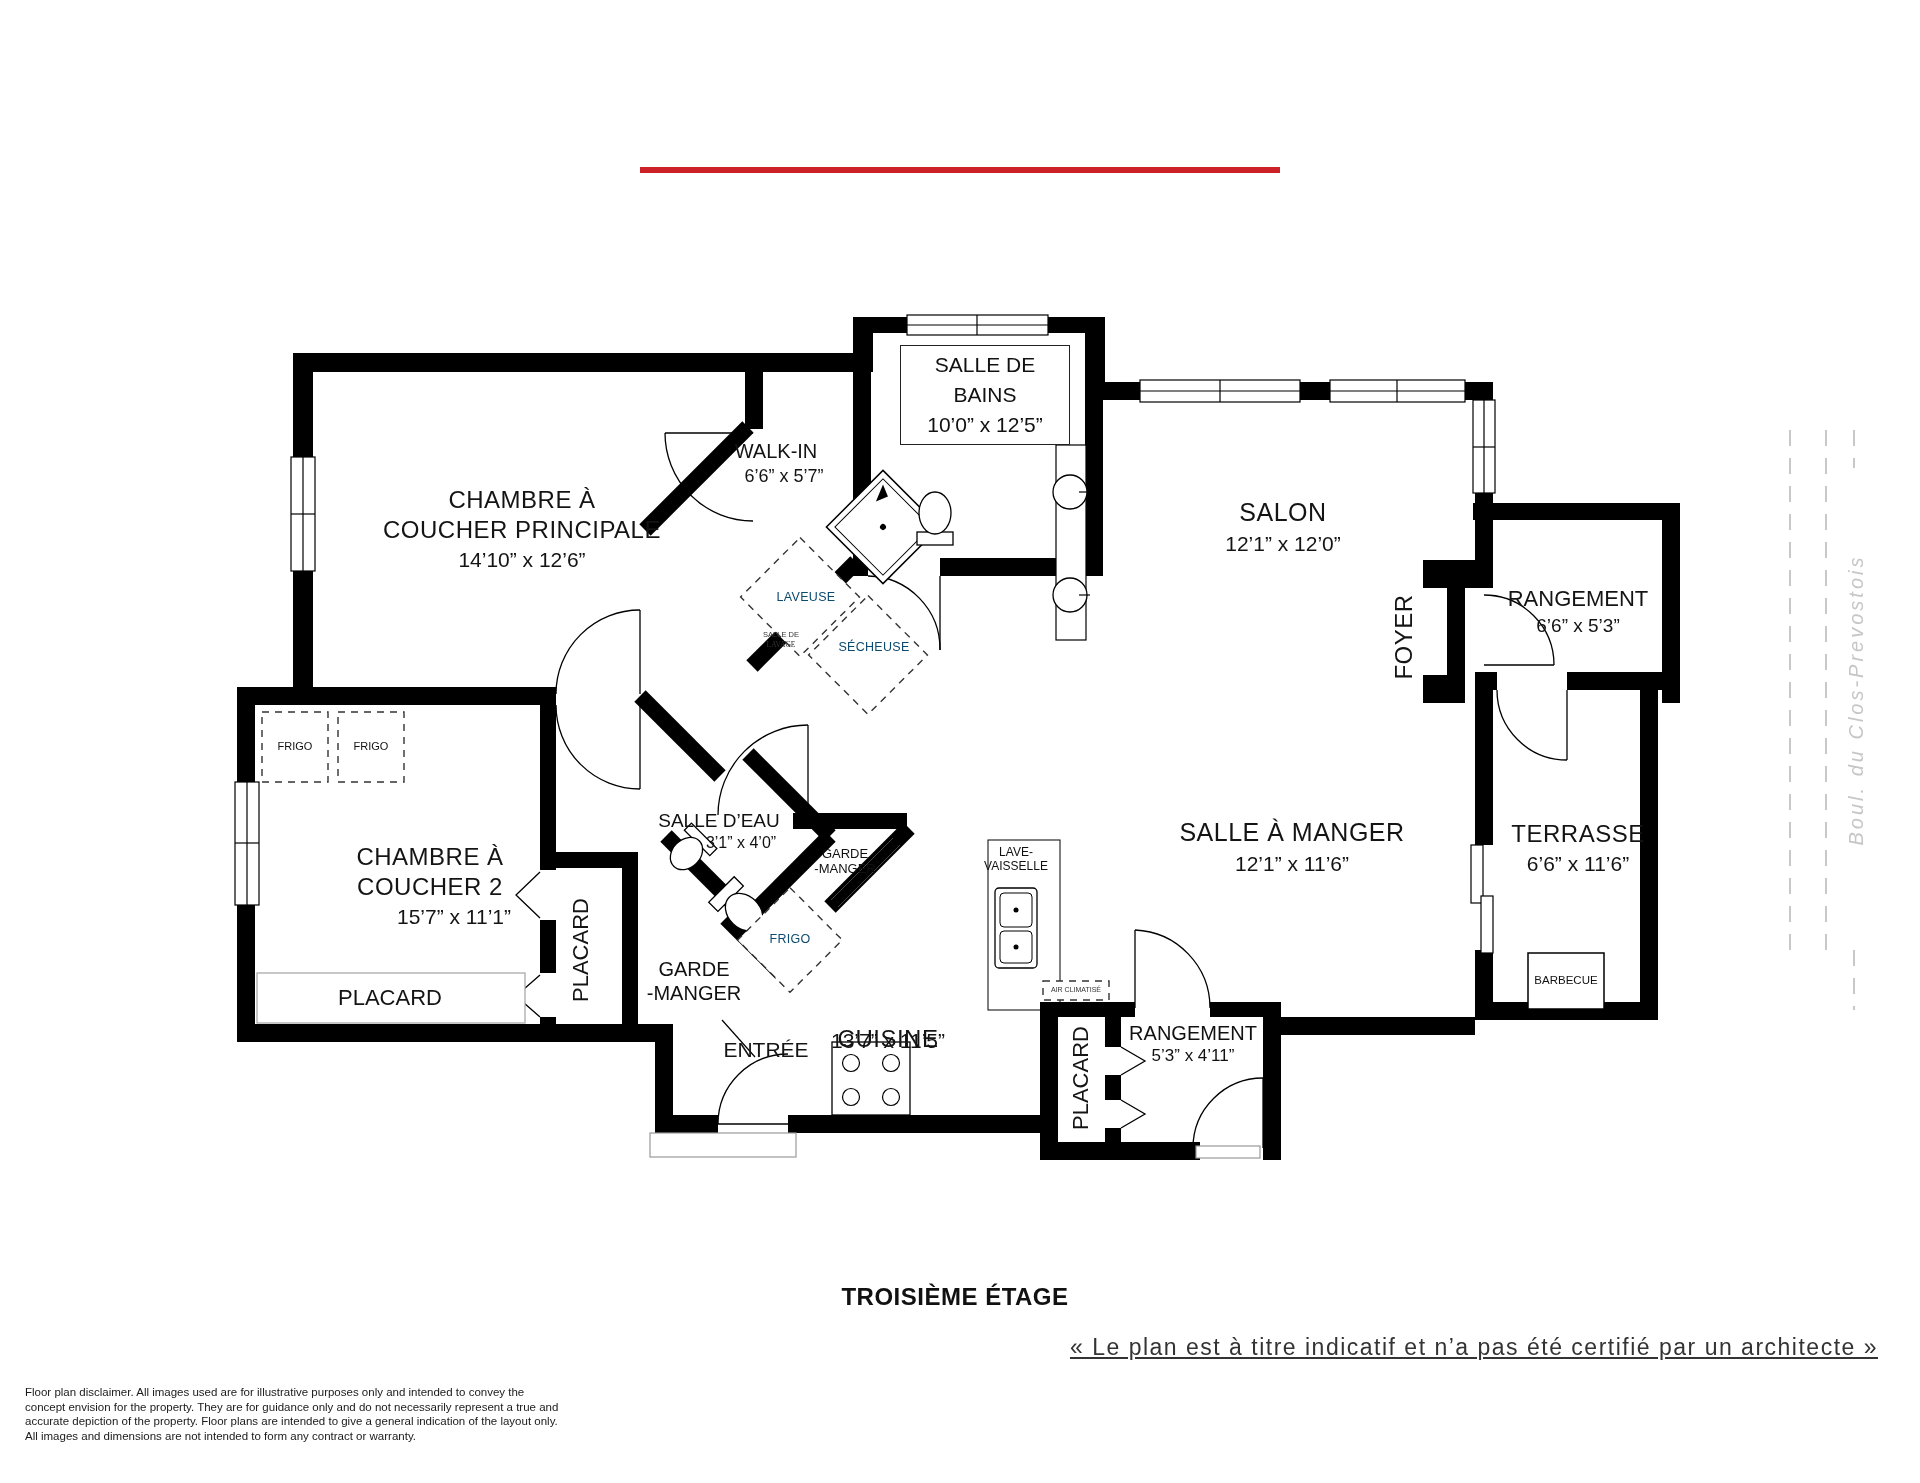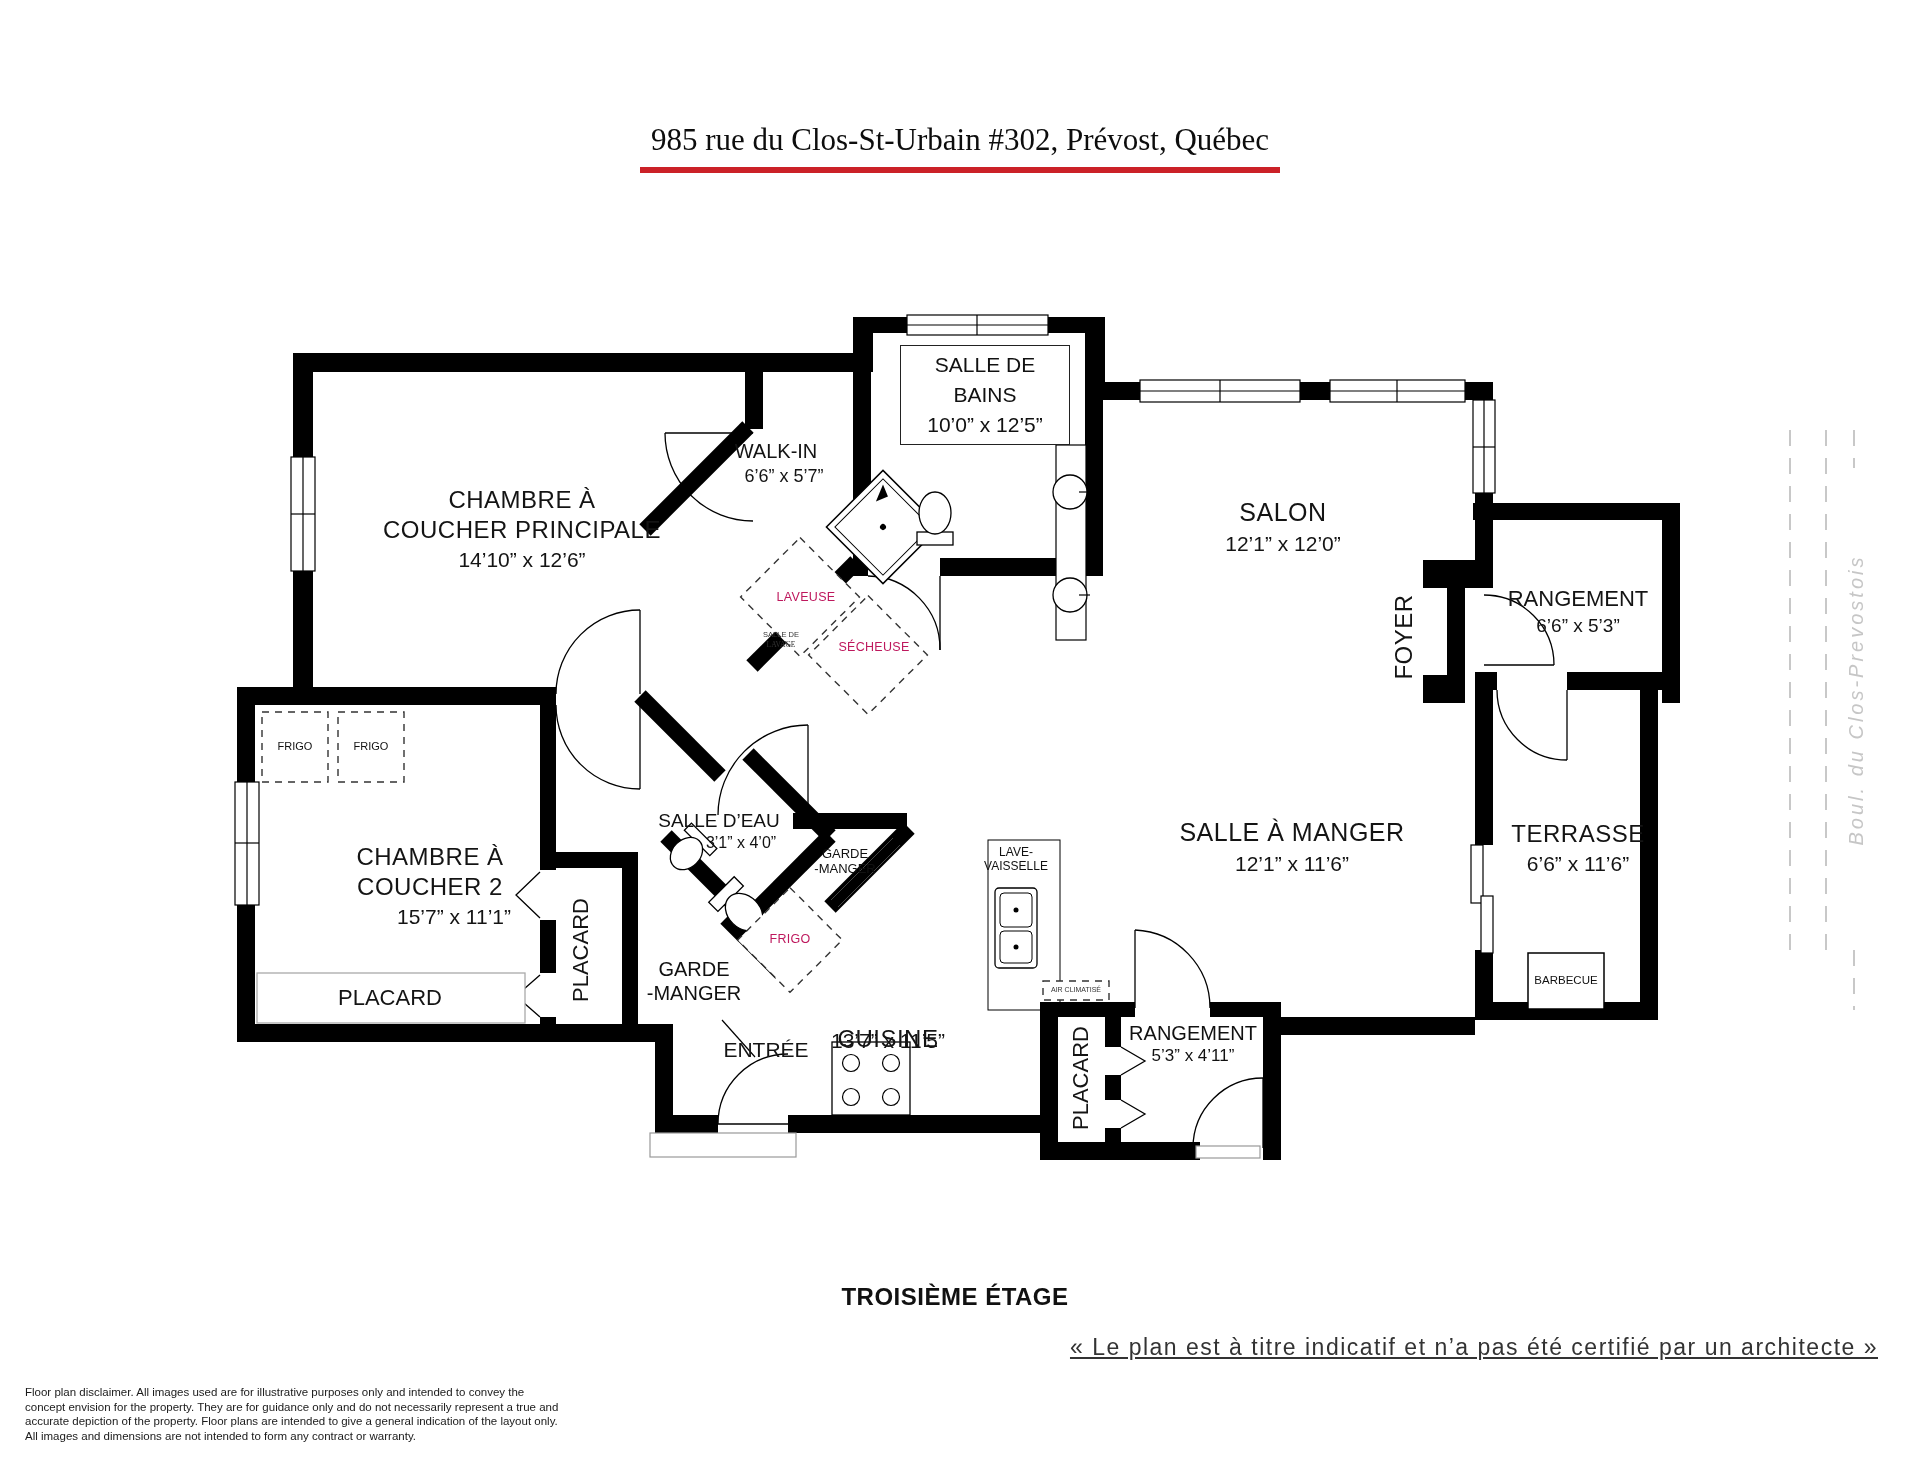--- a/index.html
+++ b/index.html
@@ -4,21 +4,21 @@
 <style>
   html,body{margin:0;padding:0;background:#fff;}
   .canvas{position:relative;width:1920px;height:1483px;background:#fff;overflow:hidden;
           font-family:"Liberation Sans",sans-serif;color:#111;}
   .abs{position:absolute;}
   .ctr{transform:translateX(-50%);white-space:nowrap;text-align:center;}
   .lbl{font-size:24px;letter-spacing:.5px;color:#141414;}
   .dim{font-size:21px;color:#141414;}
   .lbl-sm{font-size:20px;color:#141414;}
   .dim-sm{font-size:18px;color:#141414;}
-  .tiny{font-size:12.5px;color:#be185d;letter-spacing:.3px;}
+  .tiny{font-size:12.5px;color:#0c4a6e;letter-spacing:.3px;}
   .micro{font-size:7.5px;color:#333;line-height:9px;}
   .rot{transform:translate(-50%,-50%) rotate(-90deg);white-space:nowrap;}
   .title{font-family:"Liberation Serif",serif;font-size:31px;color:#0d0d0d;}
   .redbar{height:6px;}
   .bath-box{border:1.4px solid #222;background:#fff;width:168px;height:98px;
             display:flex;flex-direction:column;justify-content:center;gap:6px;
             font-size:21px;text-align:center;}
   .quote{font-size:23px;letter-spacing:1.5px;color:#333;text-decoration:underline;}
   .floorlbl{font-size:24px;font-weight:600;letter-spacing:.5px;color:#111;}
   .disc{font-size:11.5px;line-height:14.5px;color:#1a1a1a;}
@@ -272,21 +272,20 @@
     </g>
 
     <g stroke="#c8c8c8" stroke-width="2" stroke-dasharray="16,12">
       <line x1="1790" y1="430" x2="1790" y2="955"></line>
       <line x1="1826" y1="430" x2="1826" y2="955"></line>
       <line x1="1854" y1="430" x2="1854" y2="468"></line>
       <line x1="1854" y1="950" x2="1854" y2="1010"></line>
     </g>
   </svg>
 
-  <div class="abs ctr title" style="left:960px;top:122px;">985 rue du Clos-St-Urbain #302, Prévost, Québec</div>
   <div class="abs redbar" style="left: 640px; top: 167px; width: 640px; background: rgb(203, 33, 39);"></div>
 
   <div class="abs ctr lbl" style="left:522px;top:486px;">CHAMBRE À</div>
   <div class="abs ctr lbl" style="left:522px;top:516px;">COUCHER PRINCIPALE</div>
   <div class="abs ctr dim" style="left:522px;top:548px;">14’10” x 12’6”</div>
 
   <div class="abs ctr lbl-sm" style="left:776px;top:440px;">WALK-IN</div>
   <div class="abs ctr dim-sm" style="left:776px;top:466px;margin-left:8px;">6’6” x 5’7”</div>
 
   <div class="abs bath-box" style="left:900px;top:345px;">

